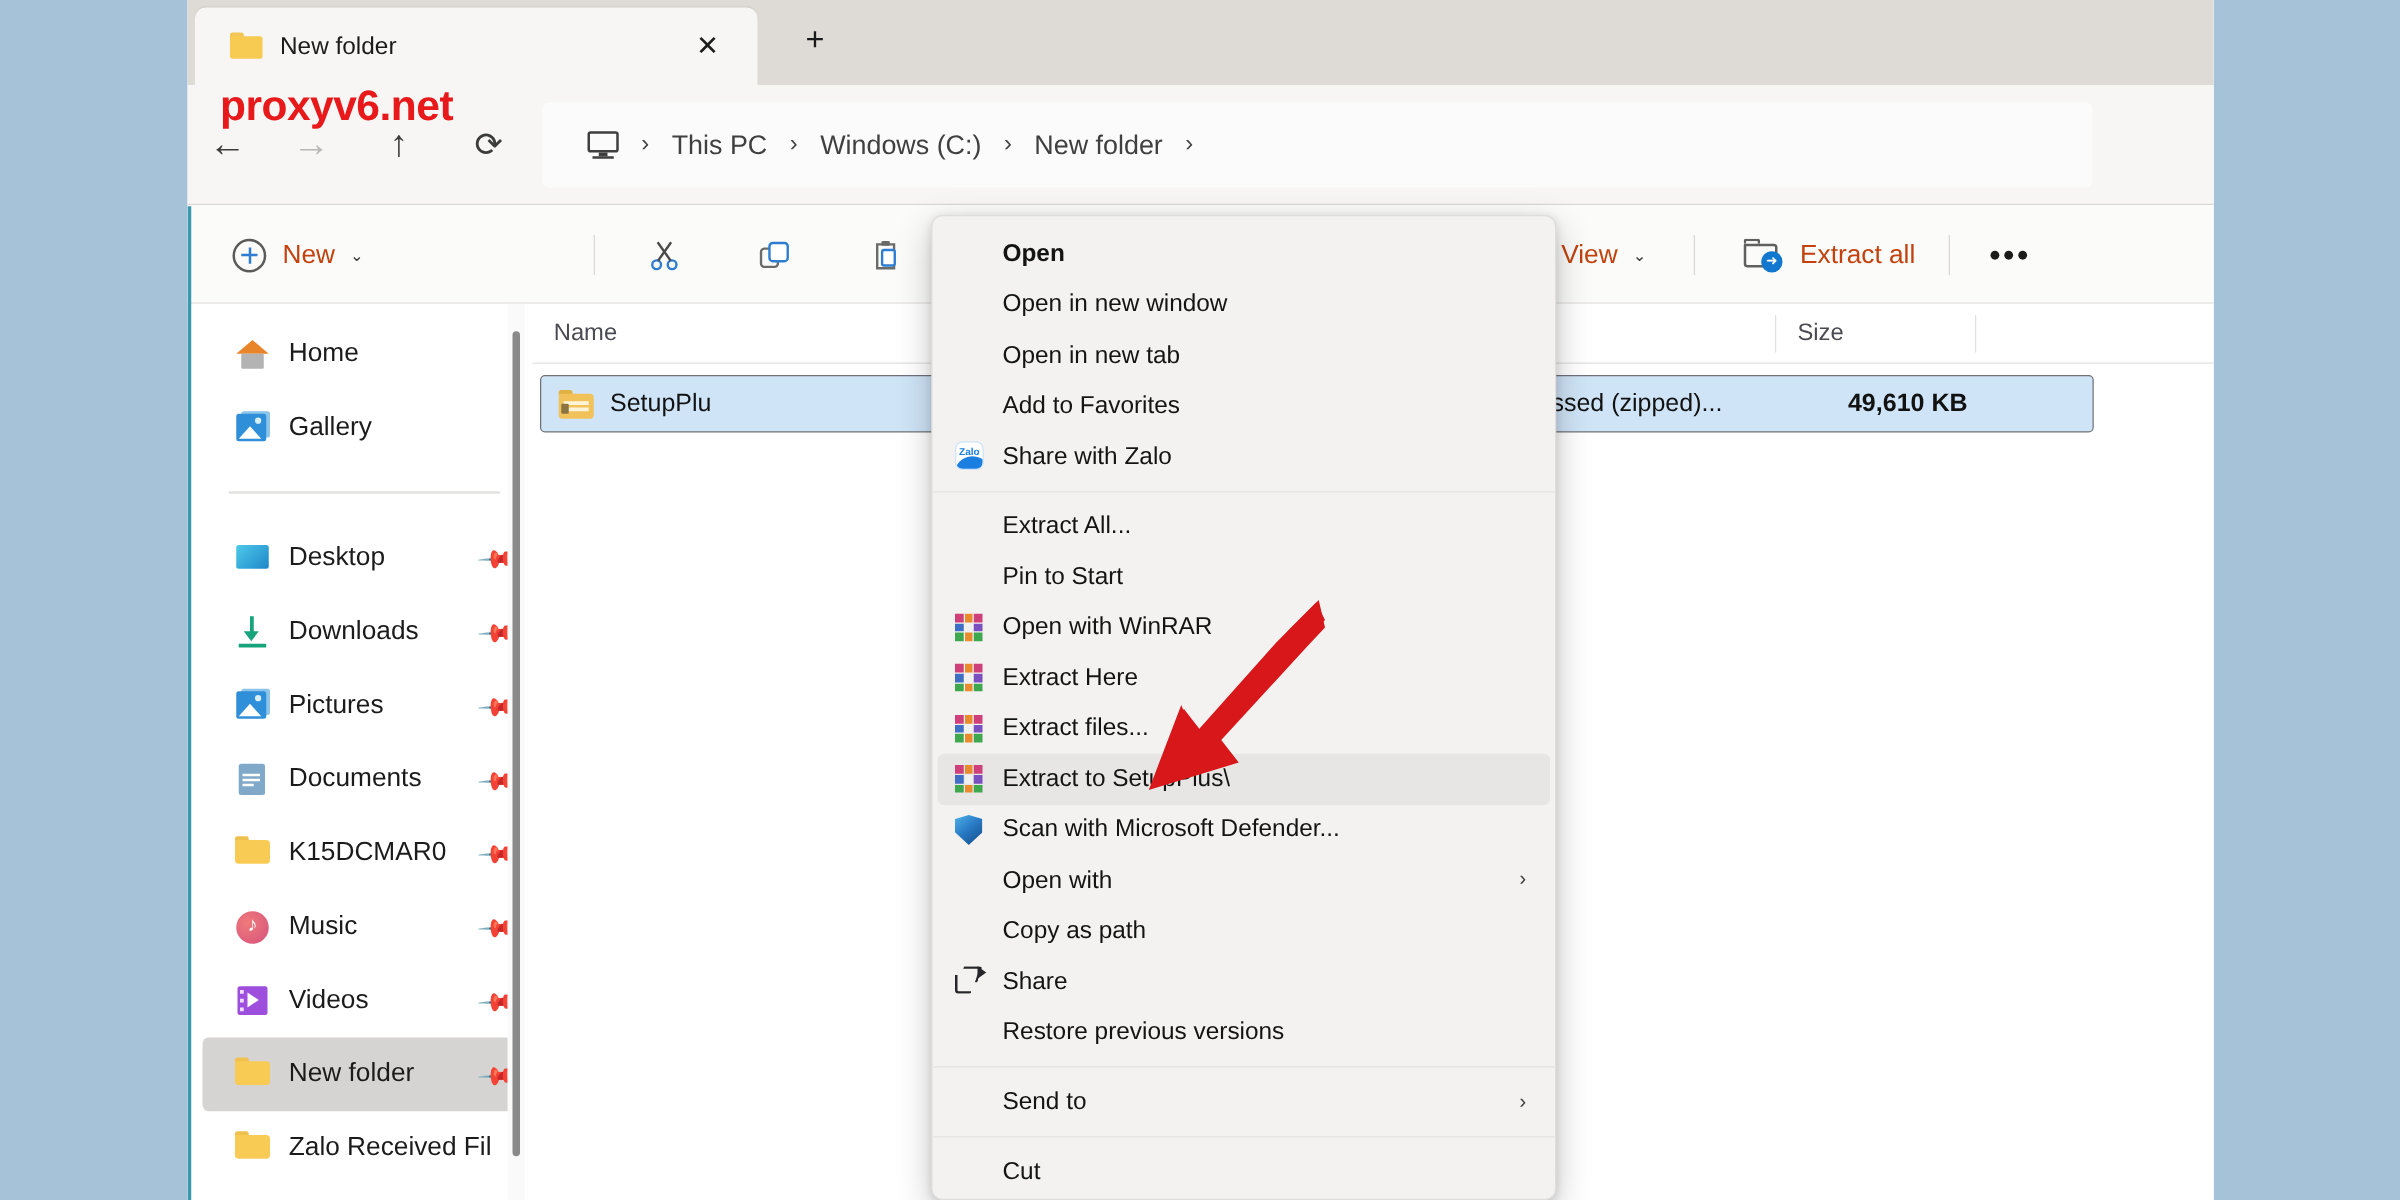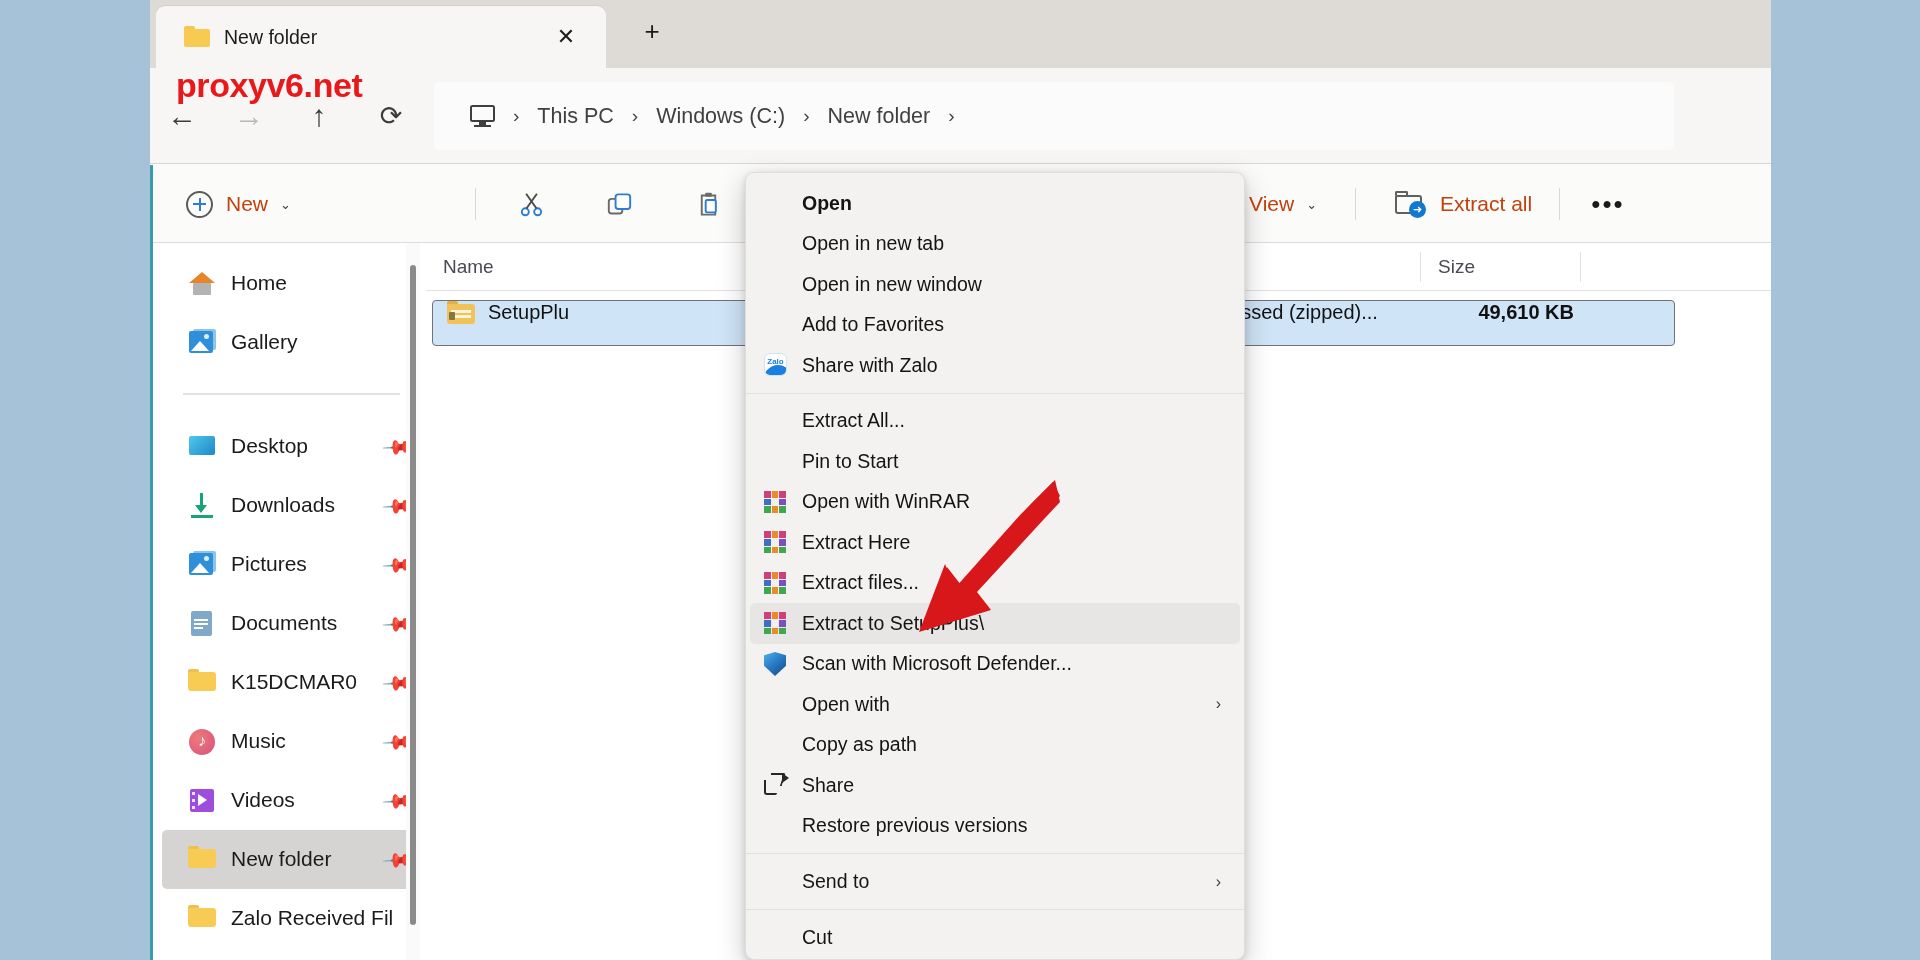--- a/index.html
+++ b/index.html
@@ -321,21 +321,21 @@
   #col-modified { width: 258px; }
   #col-type     { width: 260px; }
   #col-size     { width: 160px; }
   #col-size span { display: block; padding-left: 17px; }
 
   #file-row {
     position: absolute; left: 6px; top: 57px; width: 1243px; height: 46px;
     background: #cfe4f7;
     border: 1.5px solid #6f7277;
     border-radius: 4px;
-    display: flex; align-items: flex-start;
+    display: flex; align-items: center;
     cursor: pointer;
   }
   #zip-icon {
     position: relative; width: 28px; height: 23px; margin-left: 14px; margin-right: 13px;
     flex: none;
   }
   #zip-icon .tabtop { position:absolute; left:0; top:0; width:11px; height:4px; background:#e0b040; border-radius:2px 2px 0 0; }
   #zip-icon .body   { position:absolute; left:0; top:3px; width:28px; height:20px; background:#f0c259; border-radius:1px 3px 3px 3px; }
   #zip-icon .zipper { position:absolute; left:4px; top:9px; width:20px; height:3px; background:#fff4d8; }
   #zip-icon .zipper2{ position:absolute; left:4px; top:14px; width:20px; height:3px; background:#fff4d8; }
@@ -707,25 +707,25 @@
 
   <div id="ctxmenu">
     <div id="menu-top-pad"></div>
 
     <div class="mi">
       <div class="mi-icon"></div>
       <span class="mi-label bold">Open</span>
     </div>
     <div class="mi">
       <div class="mi-icon"></div>
+      <span class="mi-label">Open in new window</span>
+    </div>
+    <div class="mi">
+      <div class="mi-icon"></div>
       <span class="mi-label">Open in new tab</span>
-    </div>
-    <div class="mi">
-      <div class="mi-icon"></div>
-      <span class="mi-label">Open in new window</span>
     </div>
     <div class="mi">
       <div class="mi-icon"></div>
       <span class="mi-label">Add to Favorites</span>
     </div>
     <div class="mi">
       <div class="mi-icon">
         <div class="ic-zalo">
             <div class="blue"></div>
             <div class="txt">Zalo</div>

